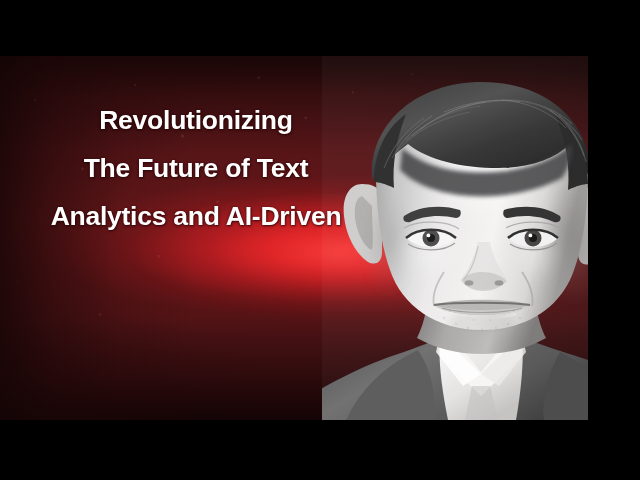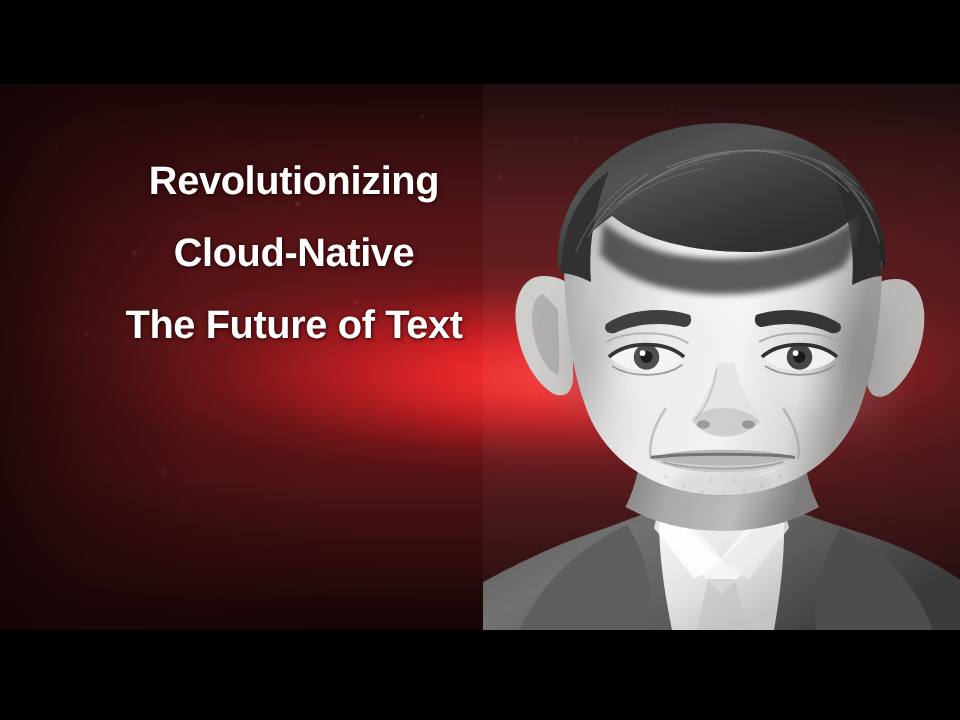--- a/index.html
+++ b/index.html
@@ -29,21 +29,21 @@
     z-index: 40;
   }
   .letterbox.top    { top: 0;    height: 56px; }
   .letterbox.bottom { bottom: 0; height: 60px; }
 
   
   #content-band {
     position: absolute;
     left: 0;
     top: 56px;
-    width: 640px;
+    width: 588px;
     height: 364px;
     overflow: hidden;
     background: #3b0f11;
   }
 
   
   .bg-base {
     position: absolute;
     inset: 0;
     background:
@@ -181,22 +181,22 @@
   <div id="content-band">
 
     <div class="bg-base"></div>
     <div class="bg-glow-main"></div>
     <div class="bg-glow-core"></div>
     <div class="bg-speckles"></div>
     <div class="bg-vignette"></div>
 
     <div id="title-block">
       <span class="title-line">Revolutionizing</span>
-      <span class="title-line">Cloud-Native</span>
       <span class="title-line">The Future of Text</span>
+      <span class="title-line">Analytics and AI-Driven</span>
     </div>
 
     <div id="portrait">
       <svg viewBox="0 0 318 364" preserveAspectRatio="xMidYMin slice">
         <defs>
           <linearGradient id="skinG" x1="0" y1="0" x2="1" y2="0.25">
             <stop offset="0" stop-color="#8d8d8d"></stop>
             <stop offset="0.18" stop-color="#c7c7c7"></stop>
             <stop offset="0.42" stop-color="#eceaea"></stop>
             <stop offset="0.66" stop-color="#f4f3f2"></stop>

